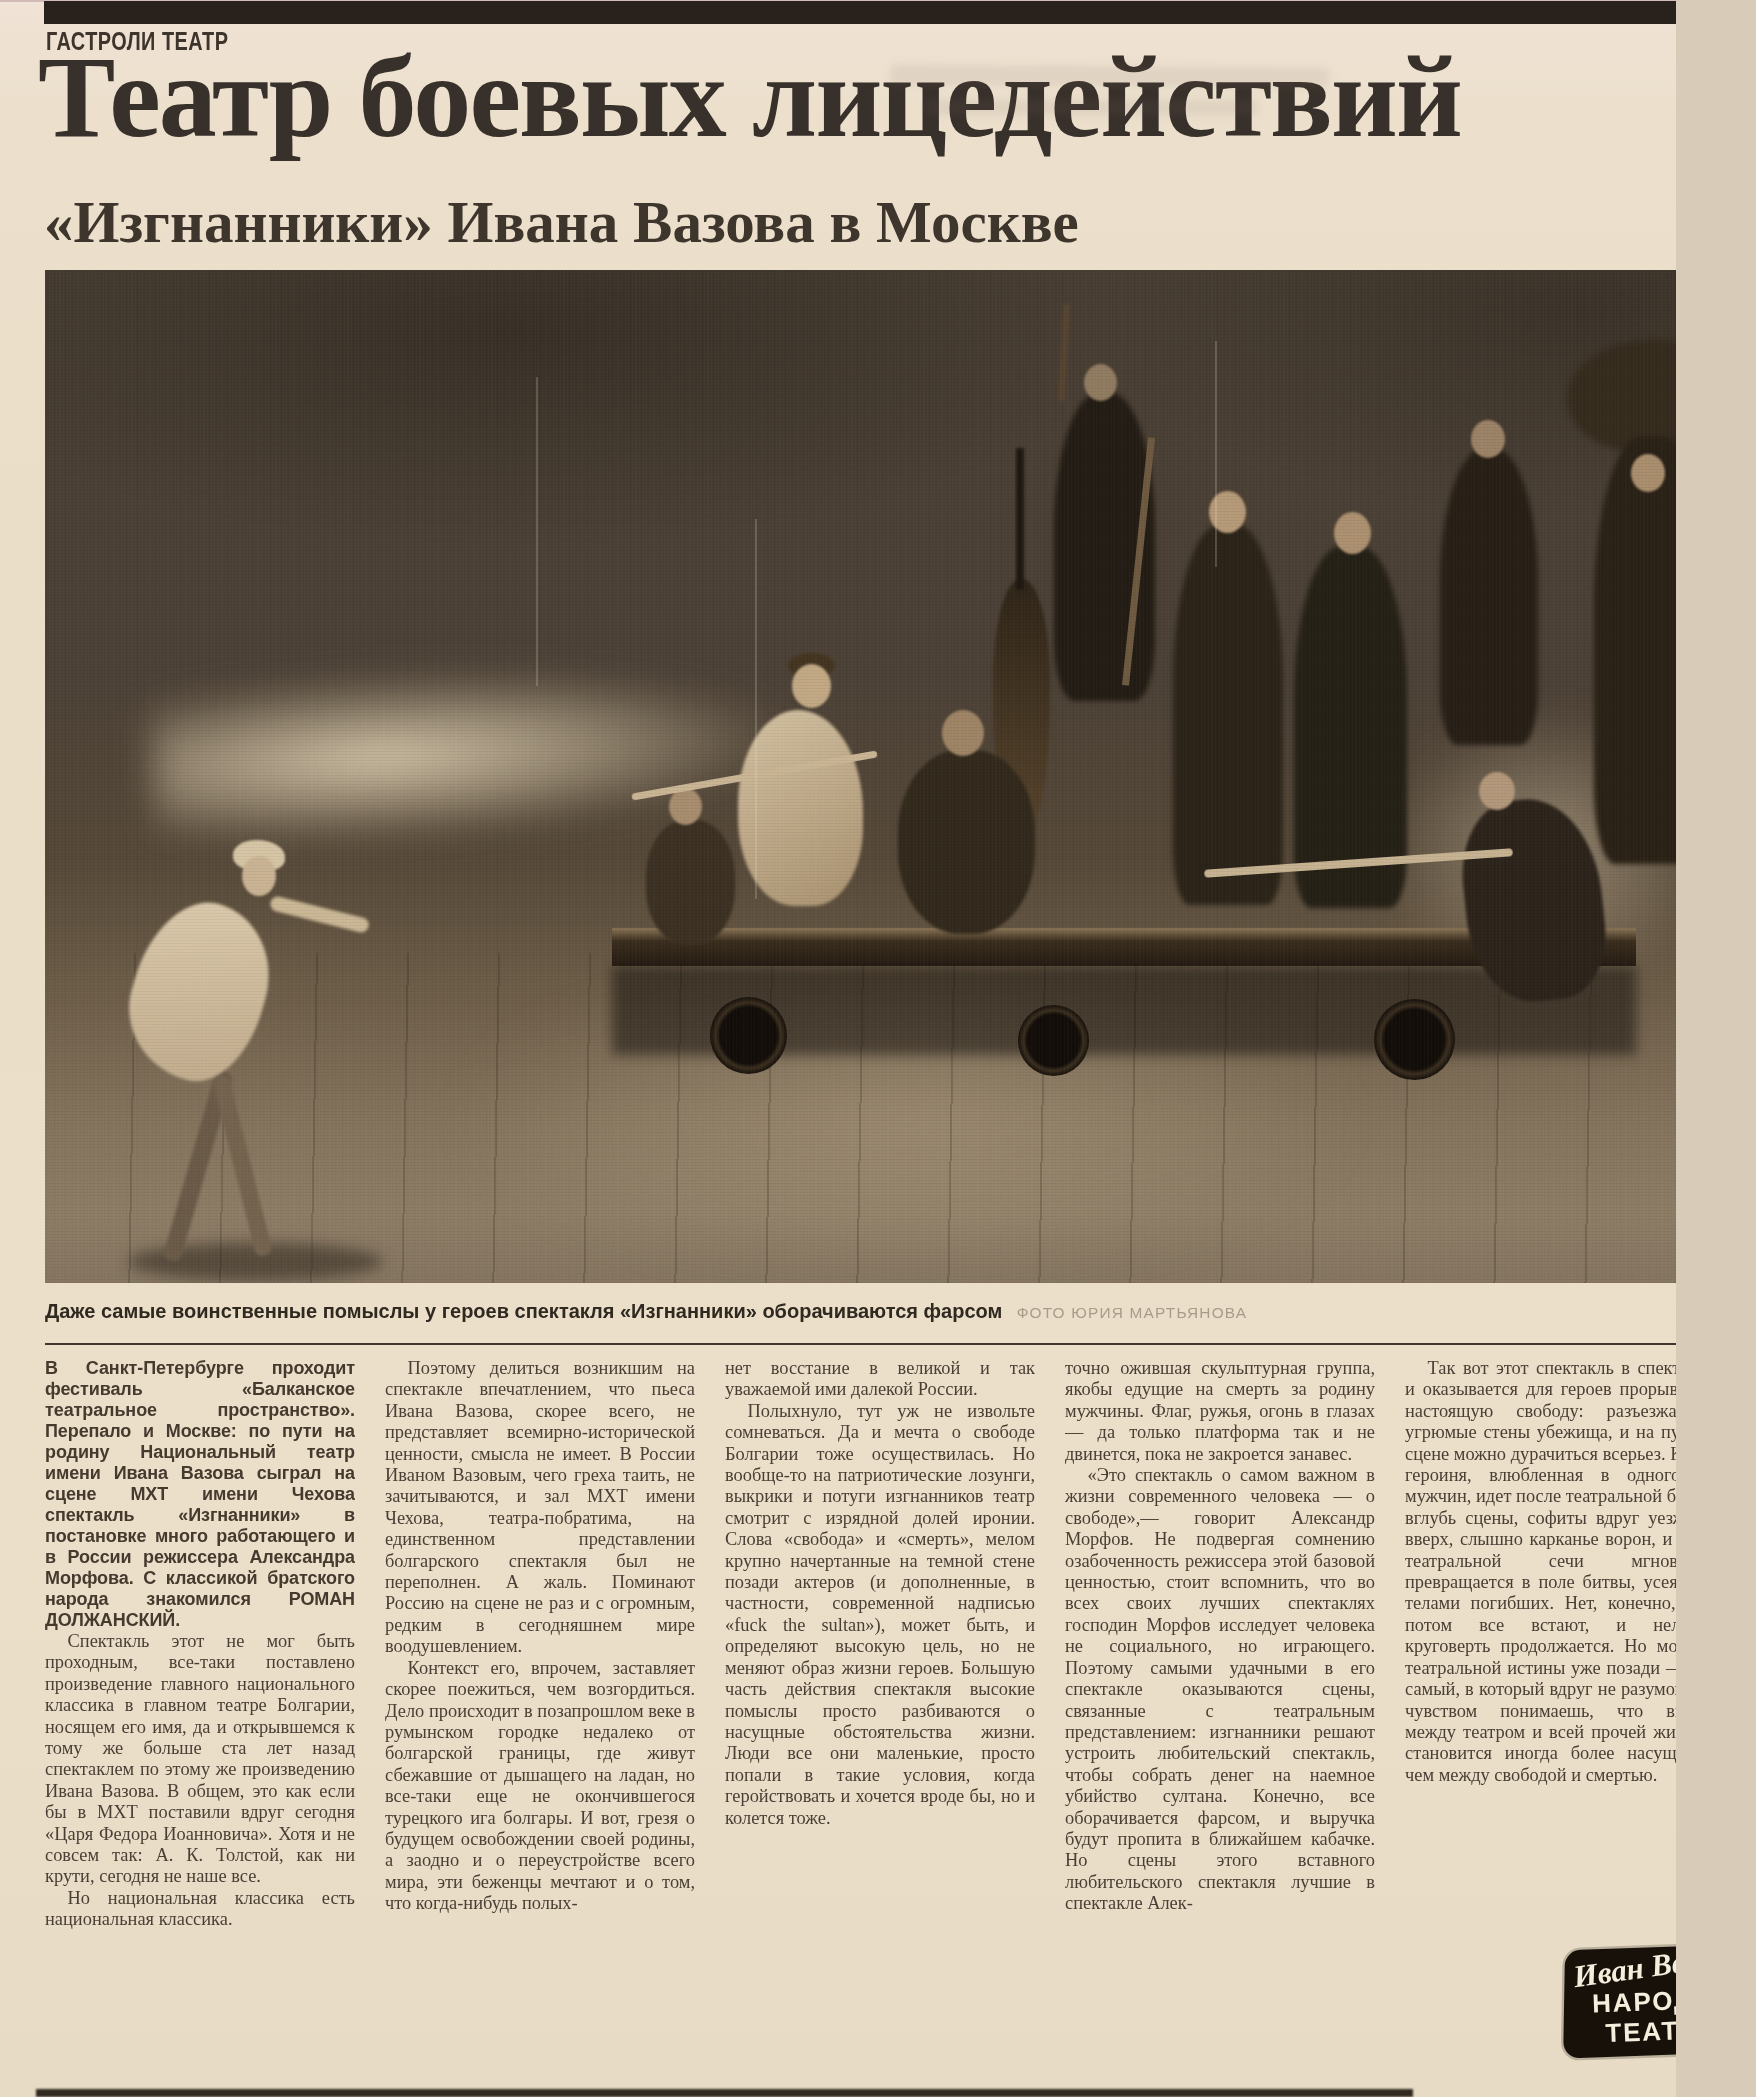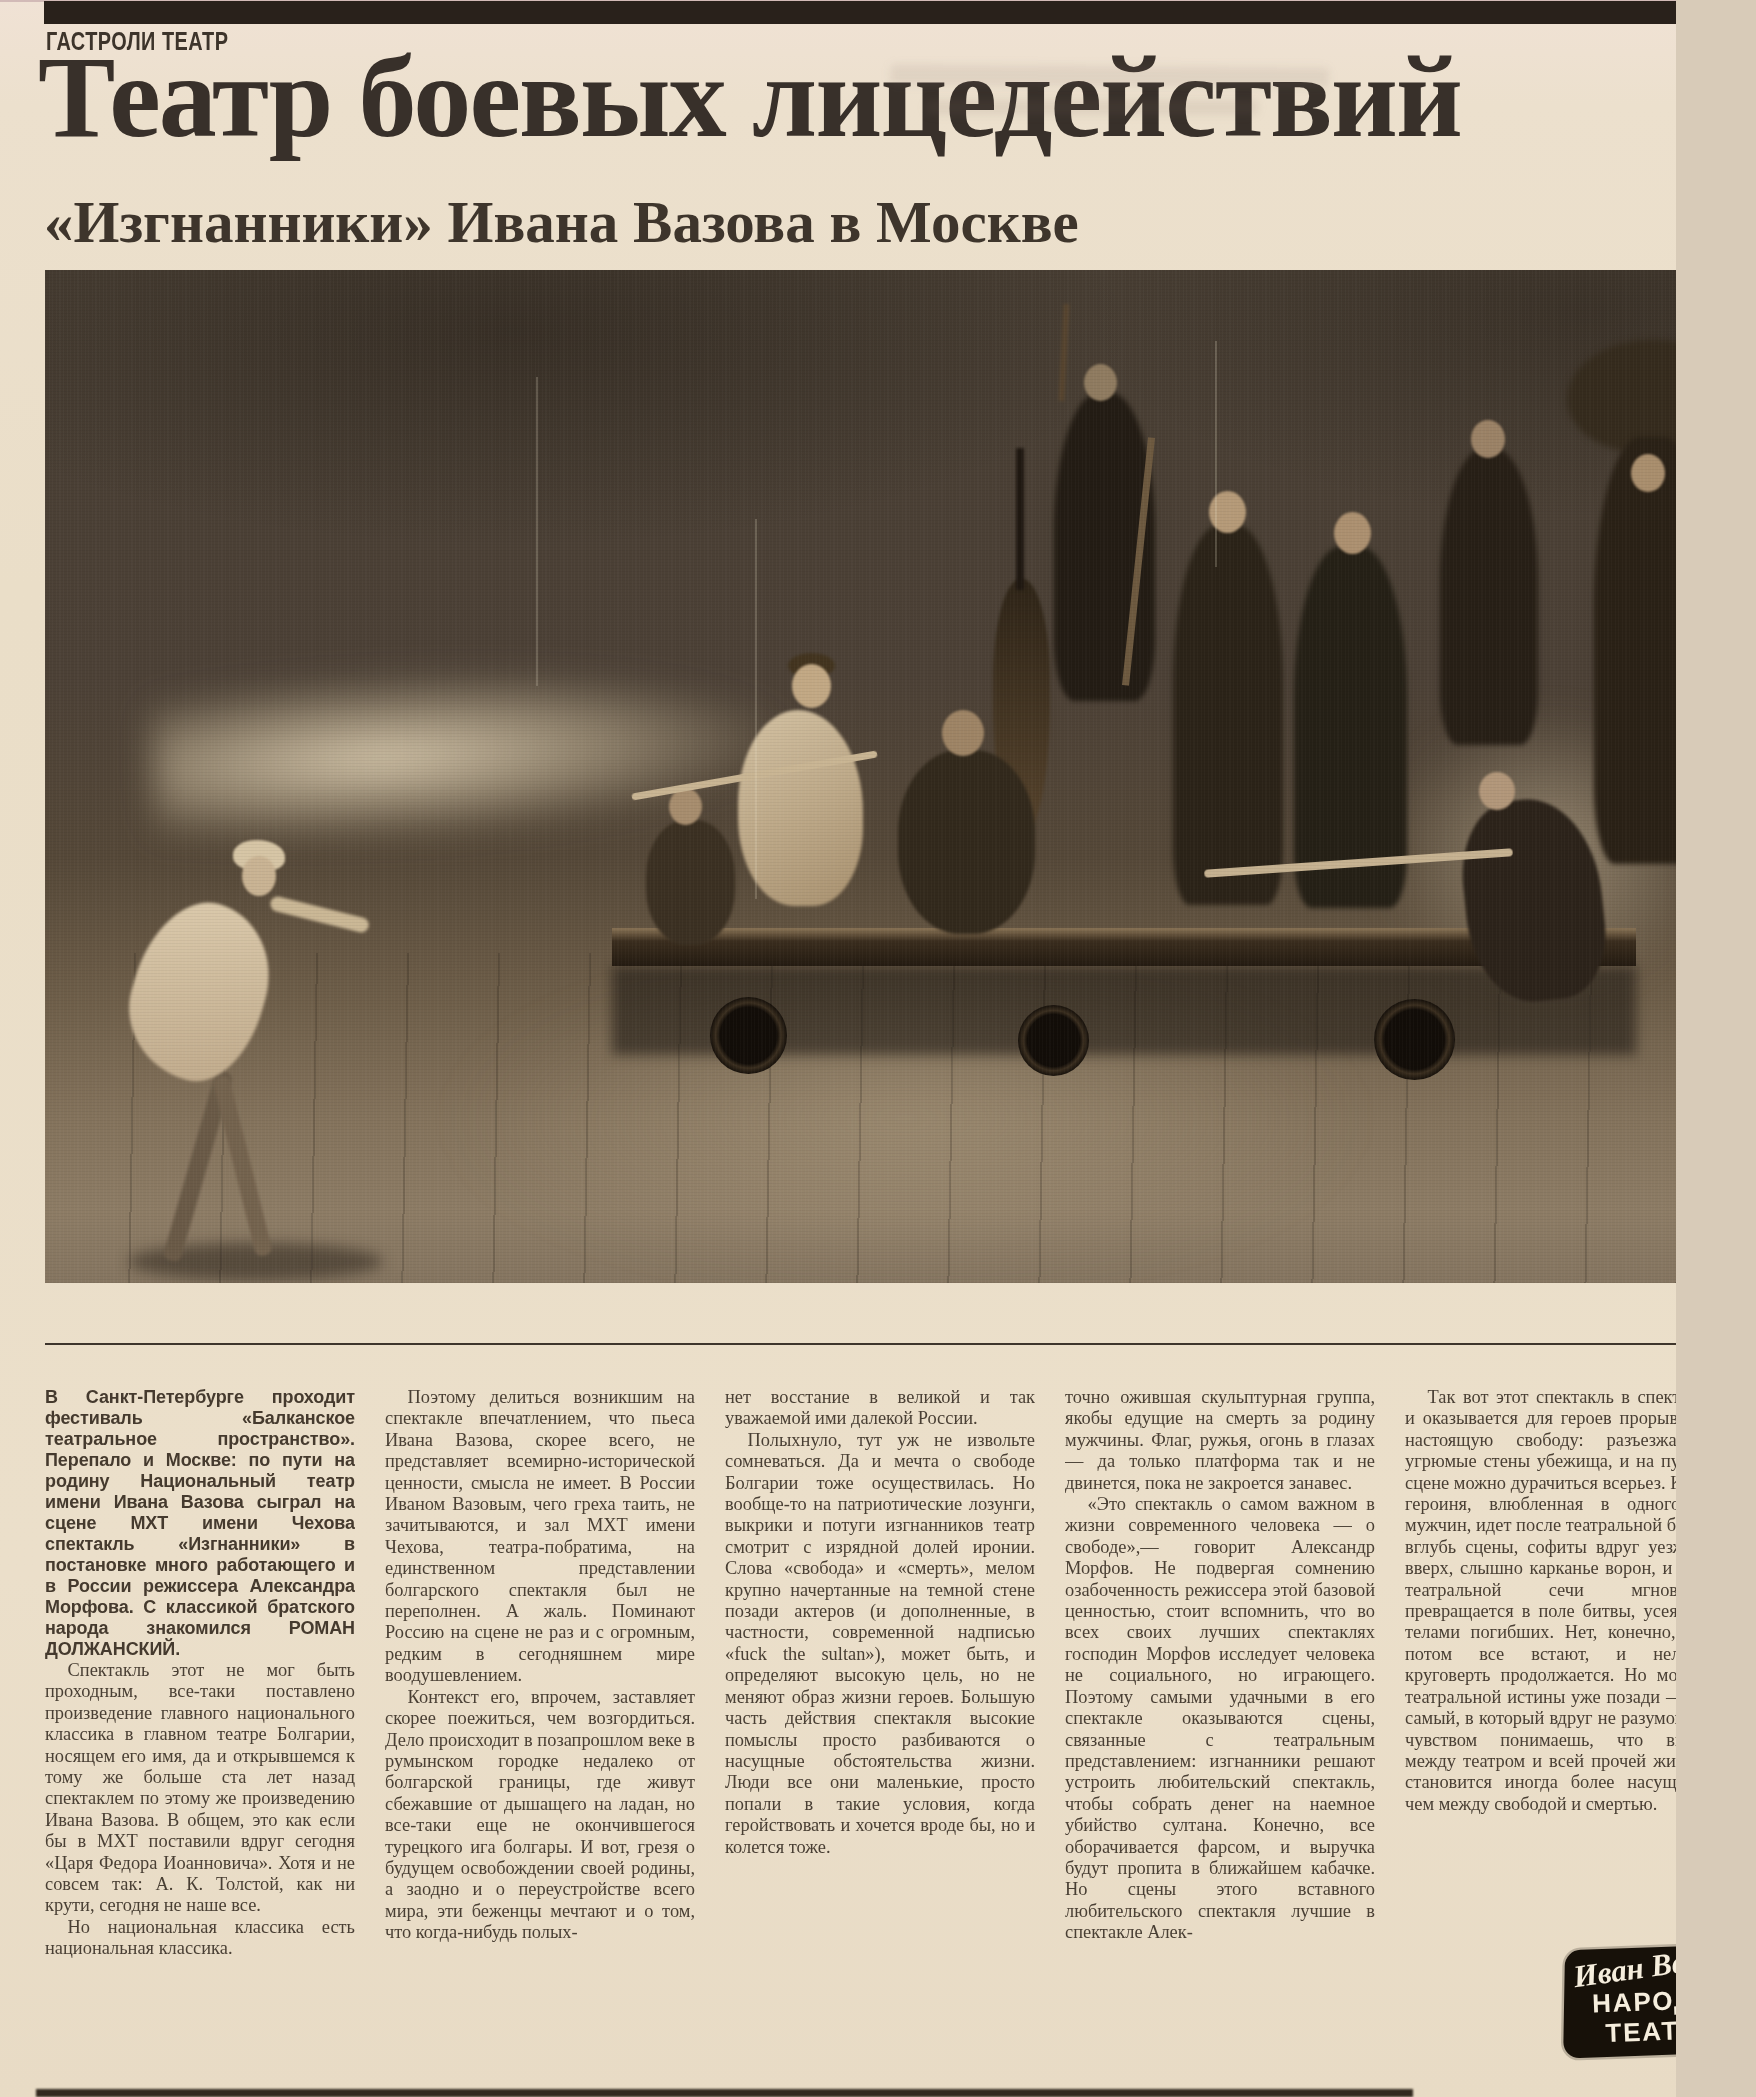--- a/index.html
+++ b/index.html
@@ -89,21 +89,21 @@
   .fG-h{left:1434px;top:502px;width:36px;height:38px;background:#b2977a;}
   .rifle2{left:585px;top:502px;width:249px;height:7.1px;background:#c9b593;border-radius:3.6px;transform:rotate(-10deg);filter:blur(0.6px);}
   .rifle3{left:1090px;top:167px;width:7.1px;height:249px;background:#6e5a40;transform:rotate(6deg);filter:blur(0.6px);}
   .s1{left:491px;top:107px;height:309px;} .s2{left:710px;top:249px;height:380px;} .s3{left:1170px;top:71px;height:226px;}
 
   
   .caption-row{position:absolute;left:45px;top:1300px;width:1670px;white-space:nowrap;}
   .caption{font-family:"Liberation Sans",sans-serif;font-weight:bold;font-size:20px;color:#2f2920;}
   .credit{font-family:"Liberation Sans",sans-serif;font-size:15.4px;color:#a99b8c;letter-spacing:1.2px;margin-left:12px;}
   .rule{position:absolute;left:45px;top:1343px;width:1671px;height:1.8px;background:#3e352c;}
-  .cols{position:absolute;left:45px;top:1358px;width:1671px;height:664px;display:flex;gap:30px;margin-top:29px;}
+  .cols{position:absolute;left:45px;top:1358px;width:1671px;height:664px;display:flex;gap:30px;}
   .col{width:310px;height:664px;overflow:hidden;}
   .col p{margin:0;font-size:18.4px;line-height:21.4px;text-align:justify;color:#493f34;text-indent:22.6px;}
   .col p.cont{text-indent:0;}
   .col p.lede{font-family:"Liberation Sans",sans-serif;font-weight:bold;font-size:18px;line-height:21px;
     color:#453a2e;text-indent:0;letter-spacing:-0.1px;}
 
   
   .stamp{position:absolute;left:1564px;top:1947px;width:198px;height:108px;transform:rotate(-2deg);}
   .stamp-bg{position:absolute;inset:0;background:#171109;border-radius:15.4px 18px 12px 16.6px;
     transform:skewX(-3deg);box-shadow:0 0 0 2.4px rgba(23,17,9,.22);}
@@ -176,20 +176,24 @@
     <div class="fig fG"></div>
     <div class="fig rifle1"></div>
     <div class="hd fG-h"></div>
 
     <div class="scr s1"></div>
     <div class="scr s2"></div>
     <div class="scr s3"></div>
     <div class="vig"></div>
   </div>
 
+  <div class="caption-row">
+    <span class="caption">Даже самые воинственные помыслы у героев спектакля «Изгнанники» оборачиваются фарсом</span>
+    <span class="credit">ФОТО ЮРИЯ МАРТЬЯНОВА</span>
+  </div>
 
   <div class="rule"></div>
 
   <div class="cols">
     <div class="col">
         <p class="lede">В Санкт-Петербурге проходит фестиваль «Балканское театральное пространство». Перепало и Москве: по пути на родину Национальный театр имени Ивана Вазова сыграл на сцене МХТ имени Чехова спектакль «Изгнанники» в постановке много работающего и в России режиссера Александра Морфова. С классикой братского народа знакомился РОМАН ДОЛЖАНСКИЙ.</p>
         <p>Спектакль этот не мог быть проходным, все-таки поставлено произведение главного национального классика в главном театре Болгарии, носящем его имя, да и открывшемся к тому же больше ста лет назад спектаклем по этому же произведению Ивана Вазова. В общем, это как если бы в МХТ поставили вдруг сегодня «Царя Федора Иоанновича». Хотя и не совсем так: А. К. Толстой, как ни крути, сегодня не наше все.</p>
         <p>Но национальная классика есть национальная классика.</p>
       </div>
     <div class="col">

